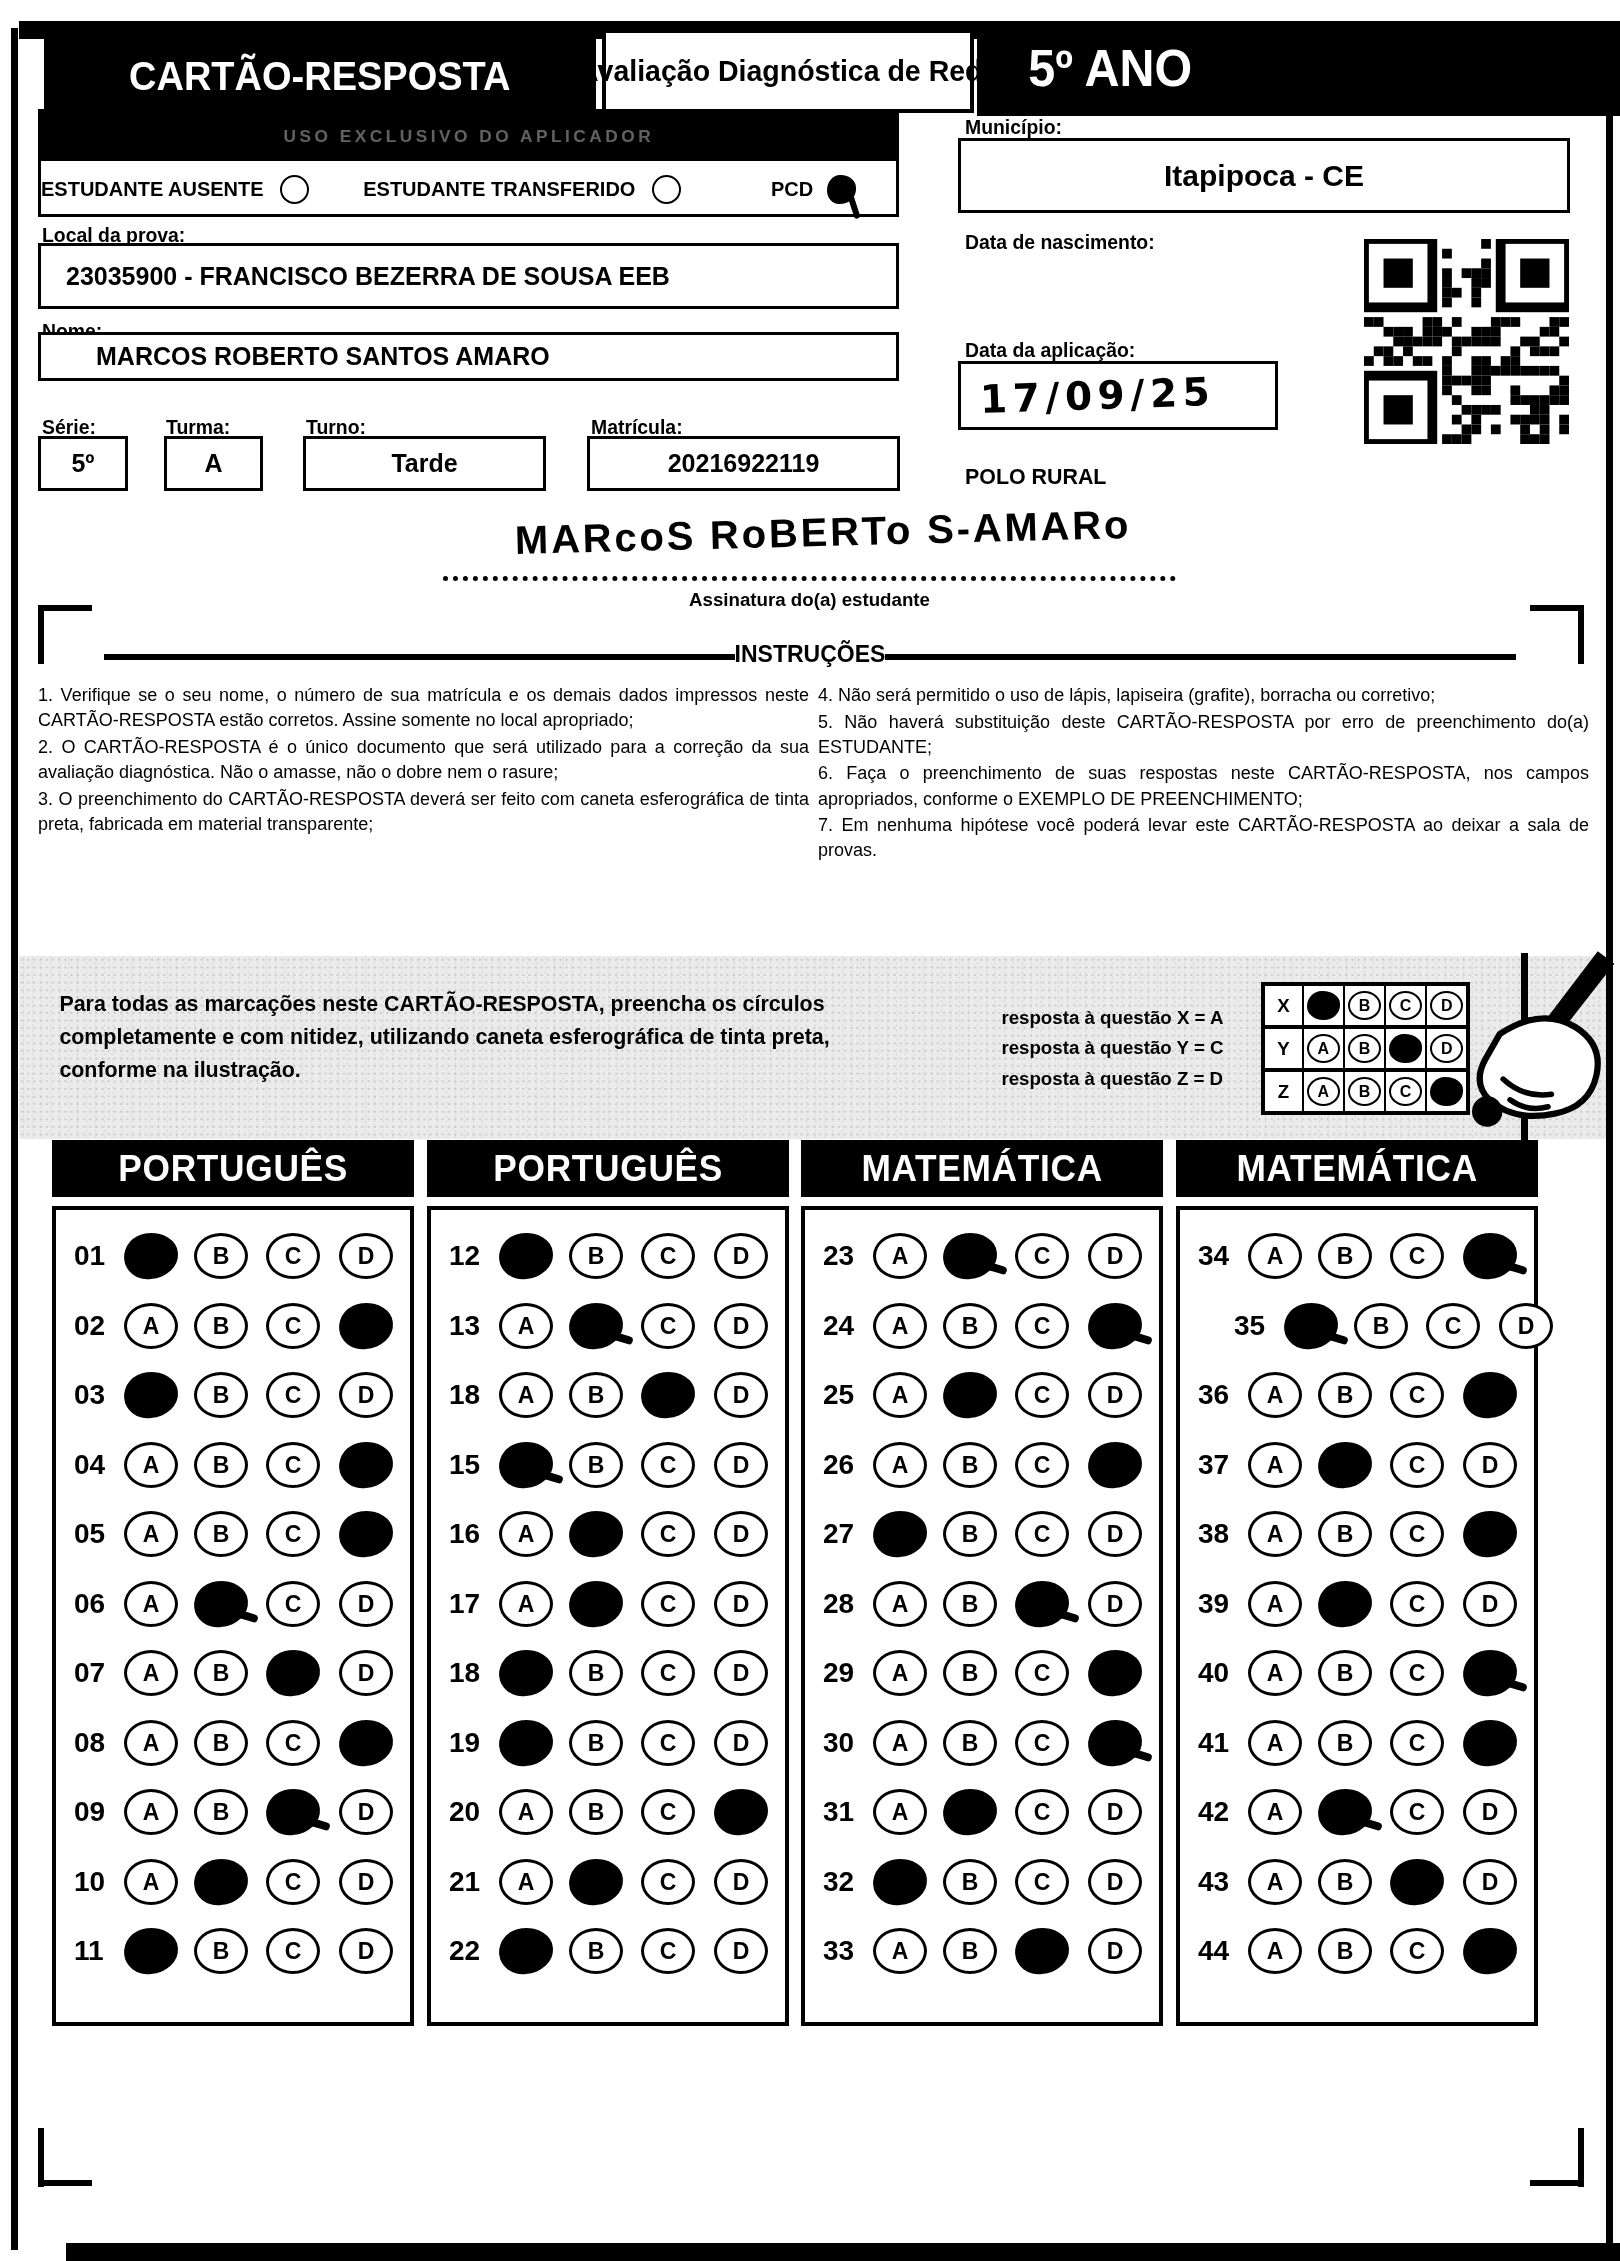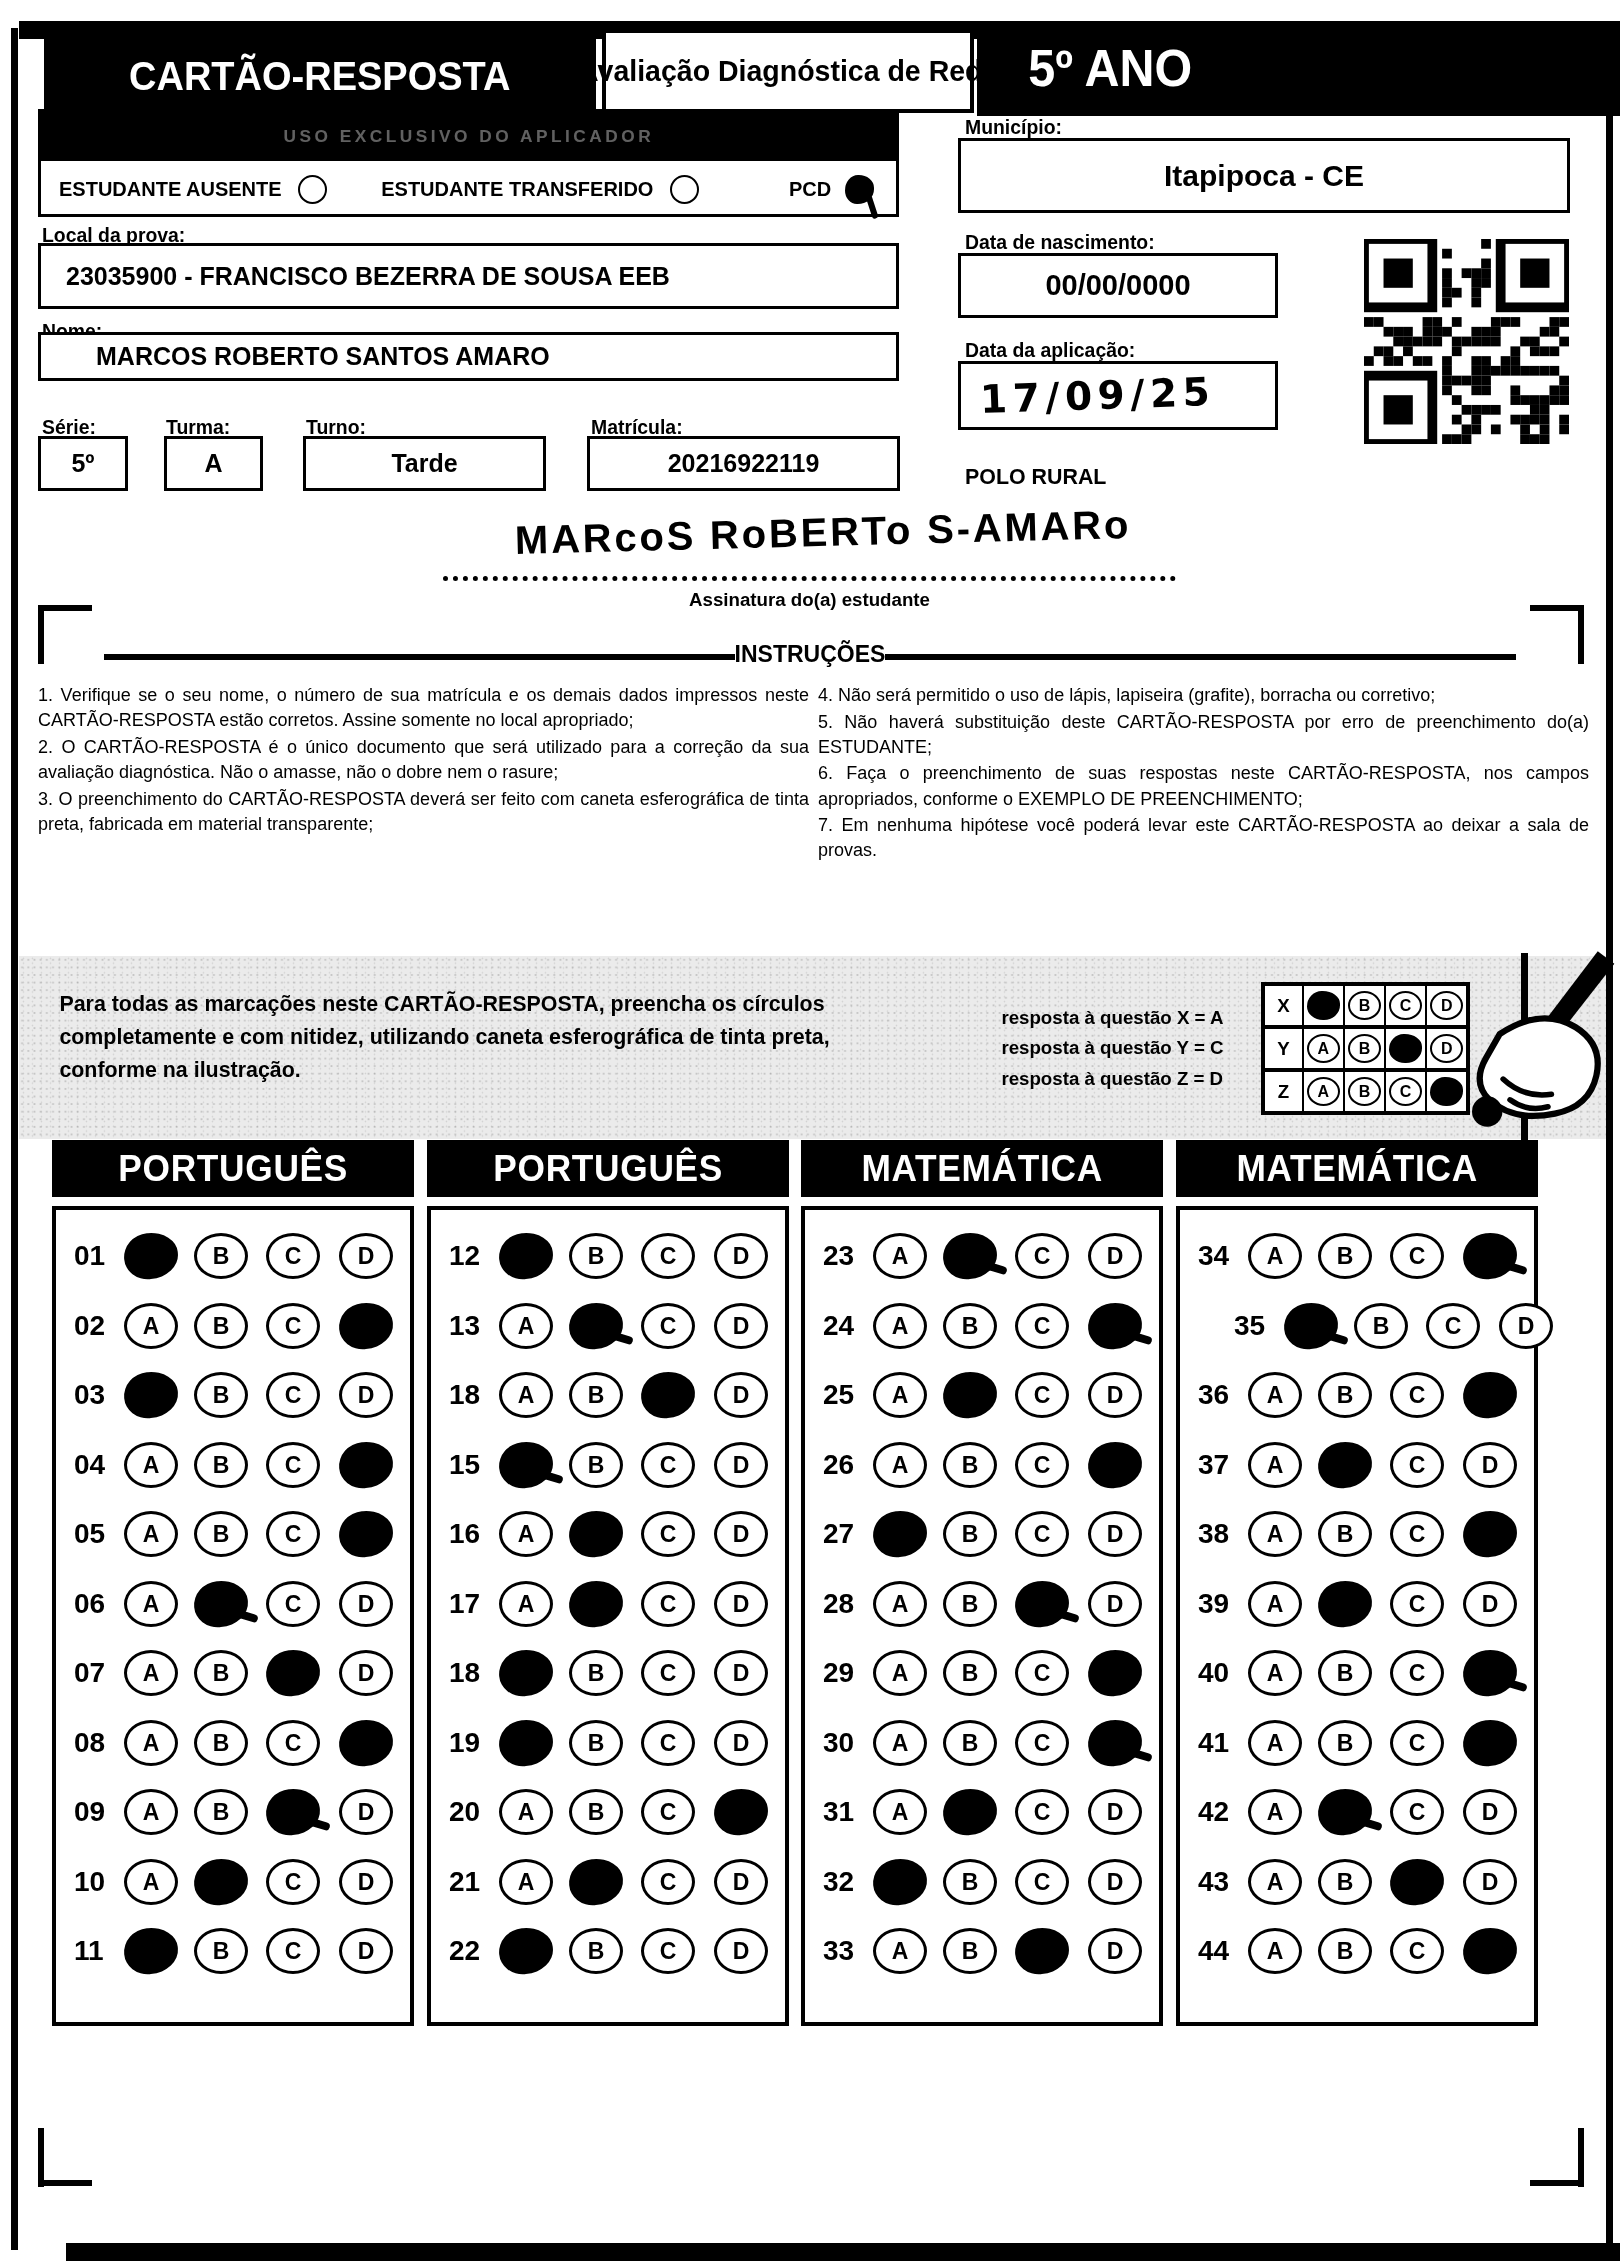--- a/index.html
+++ b/index.html
@@ -103,21 +103,21 @@
   </div>
   <div class="hdr-box hdr-black" style="left:977px; top:21px; width:644px; height:95px; justify-content:flex-start; padding-left:47px;">
     <span class="hdr-title" style="font-size:51px;">5º ANO</span>
   </div>
 
   <div class="aplicador-wrap">
     <div class="aplicador-strip">
       <span>USO EXCLUSIVO DO APLICADOR</span>
     </div>
     <div class="status-row">
-      <span class="status-label" style="margin-left:18px;">ESTUDANTE AUSENTE</span>
+      <span class="status-label" style="">ESTUDANTE AUSENTE</span>
       <span class="opt-circle" style="margin-left:16.6px;"></span>
       <span class="status-label" style="margin-left:54px;">ESTUDANTE TRANSFERIDO</span>
       <span class="opt-circle" style="margin-left:16.6px;"></span>
       <span class="status-label" style="margin-left:90px;">PCD</span>
       <span class="opt-circle marked" style="margin-left:14px;"></span>
     </div>
   </div>
 
   <div class="fld-label" style="left:42px; top:224px;">Local da prova:</div>
   <div class="fld-box" style="left:38px; top:243px; width:861px; height:66px;">
@@ -145,23 +145,20 @@
   <div class="fld-box" style="left:587px; top:436px; width:313px; height:55px; justify-content:center;">
     <span class="fld-value">20216922119</span>
   </div>
 
   <div class="fld-label" style="left:965px; top:116px;">Município:</div>
   <div class="fld-box" style="left:958px; top:138px; width:612px; height:75px; justify-content:center;">
     <span class="fld-value" style="font-size:30px;">Itapipoca - CE</span>
   </div>
 
   <div class="fld-label" style="left:965px; top:231px;">Data de nascimento:</div>
-  <div class="fld-box" style="left:958px; top:253px; width:320px; height:65px; justify-content:center;">
-    <span class="fld-value" style="font-size:29px;">00/00/0000</span>
-  </div>
 
   <div class="fld-label" style="left:965px; top:339px;">Data da aplicação:</div>
   <div class="fld-box" style="left:958px; top:361px; width:320px; height:69px;">
     <span class="fld-value" style="margin-left:19.4px; font-size:39px; letter-spacing:5.5px; transform:rotate(-2deg); font-family:'DejaVu Sans', sans-serif;">17/09/25</span>
   </div>
 
   <div class="polo">POLO RURAL</div>
 
   <svg class="qr" id="qr-svg" viewBox="0 0 294 294">
       <rect x="168" y="0" width="14" height="14" fill="#000"></rect>

